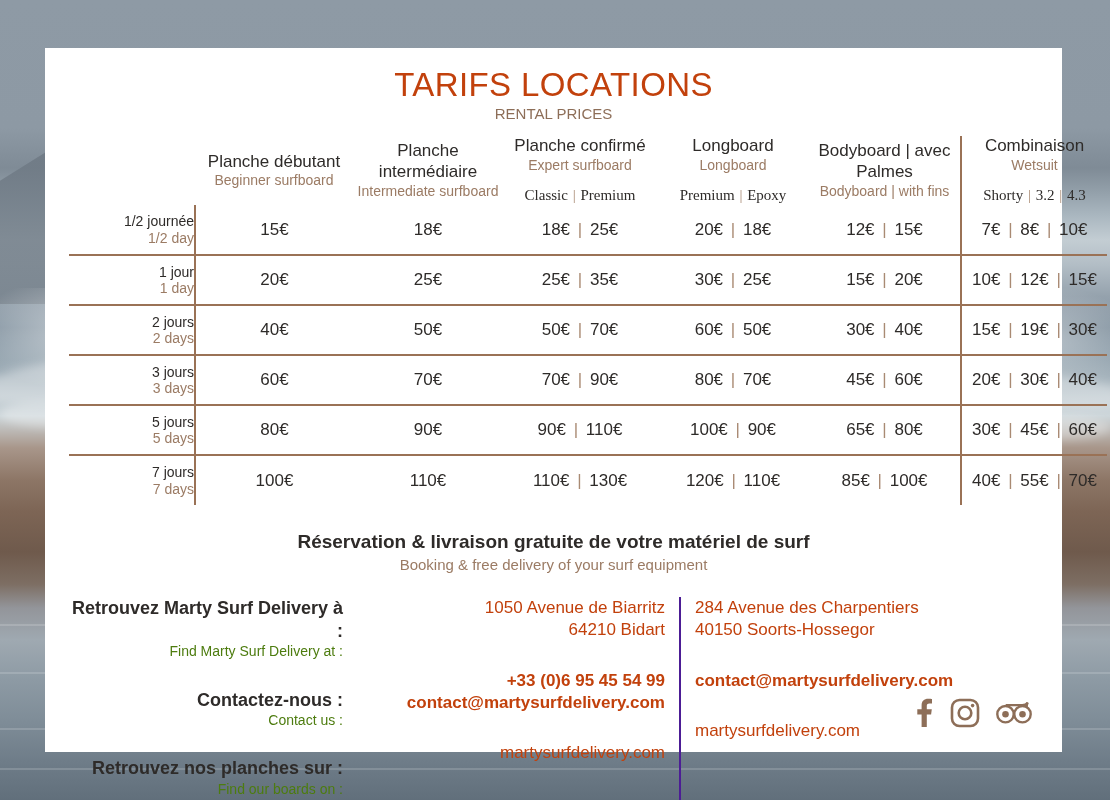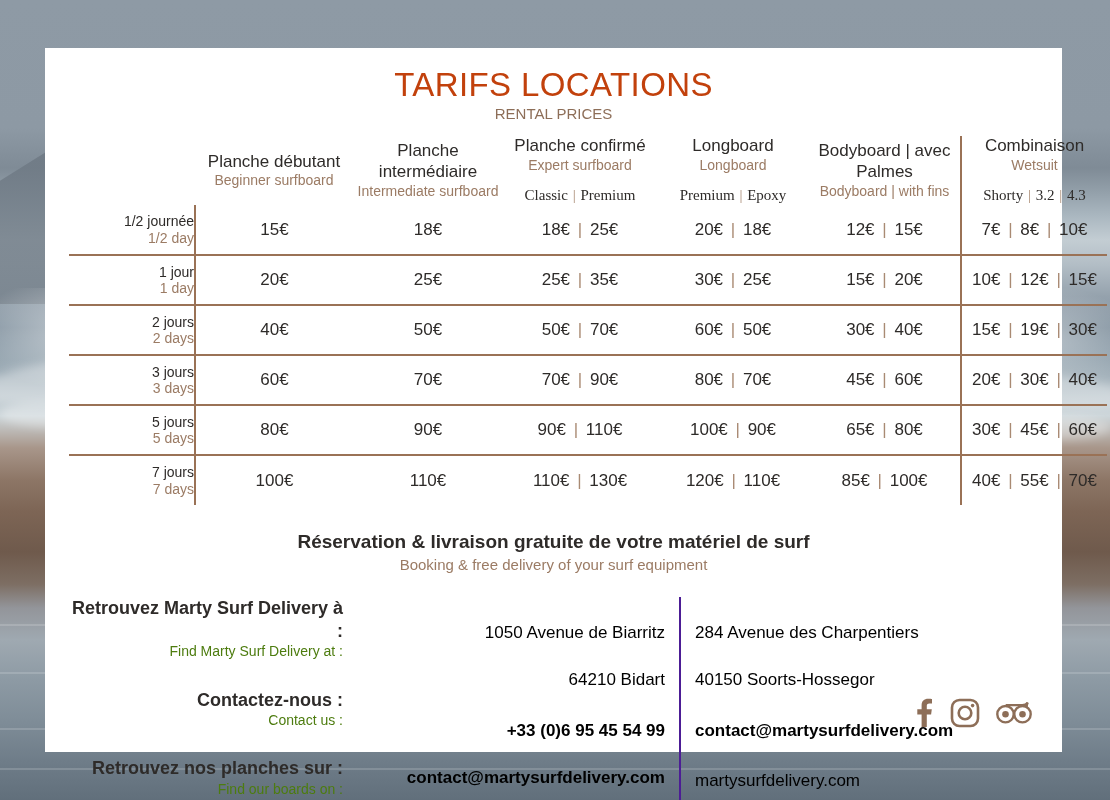--- a/index.html
+++ b/index.html
@@ -218,21 +218,21 @@
     border-left: 2px solid #4c1d95;
     padding-left: 14px;
     width: 340px;
   }
   .c-col.addr-left {
     text-align: right;
     padding-right: 14px;
   }
   .c-col .grp { margin-bottom: 28px; }
   .c-col .grp:last-child { margin-bottom: 0; }
-  .c-col .line { font-size: 17px; color: #000000; line-height: 1.3; margin-top: 25px; }
+  .c-col .line { font-size: 17px; color: #c2410c; line-height: 1.3; }
   .c-col .line.bold { font-weight: bold; }
 
   
   .socials {
     position: absolute;
     right: 28px;
     bottom: 20px;
     display: flex;
     gap: 14px;
     align-items: center;

